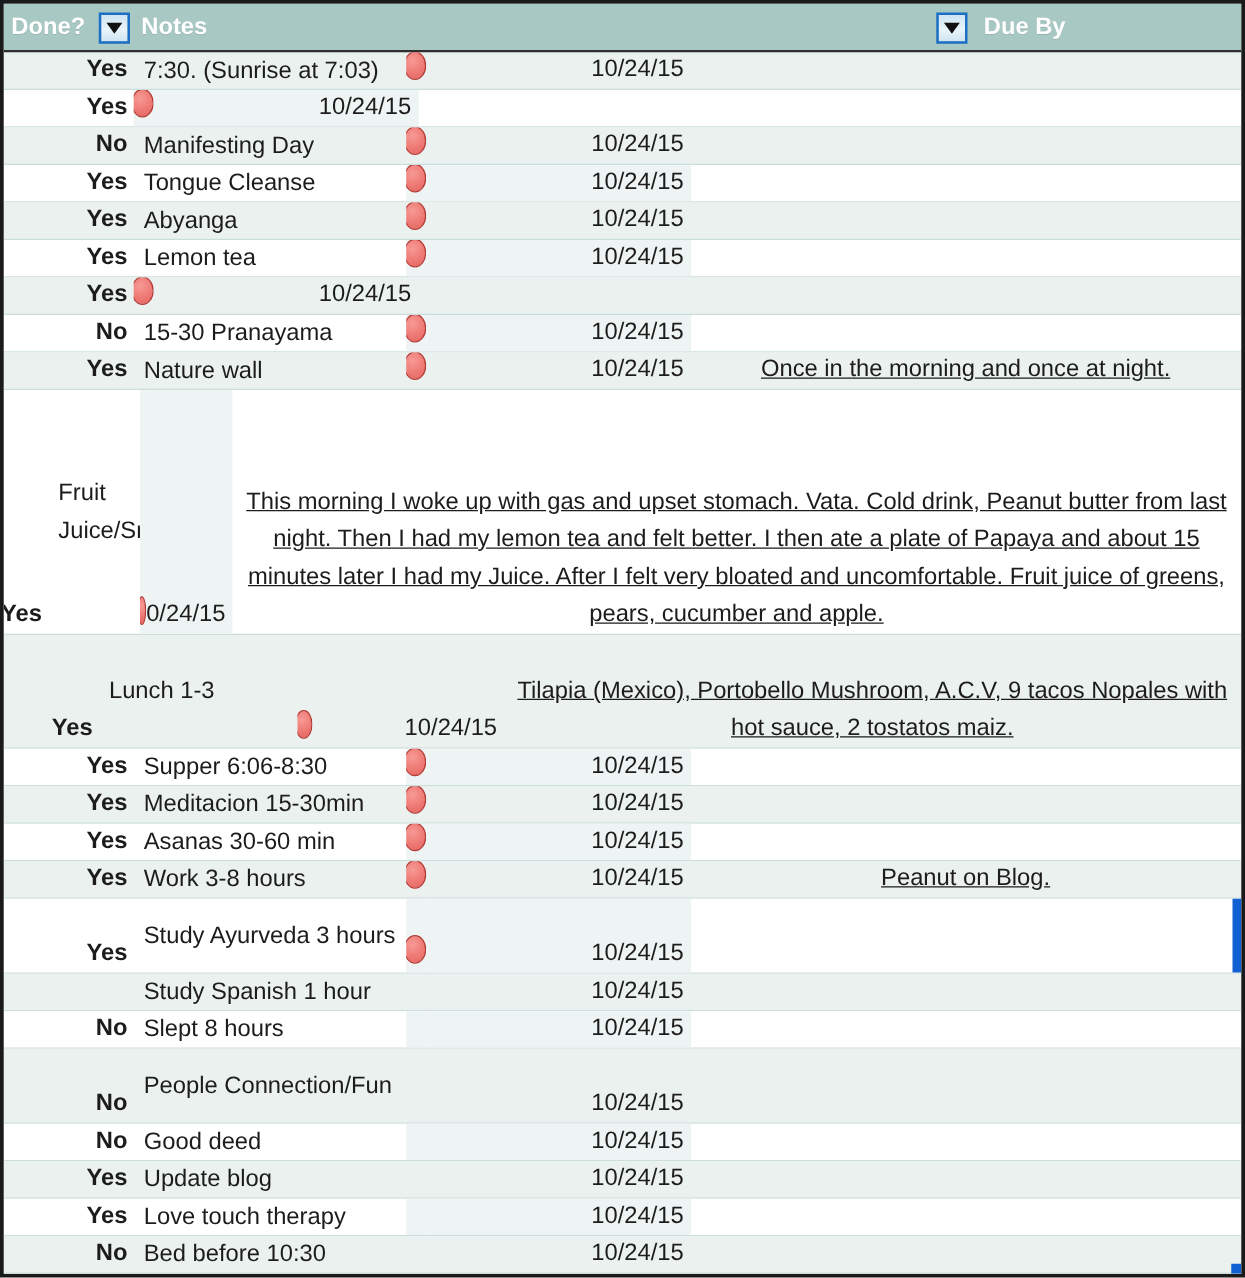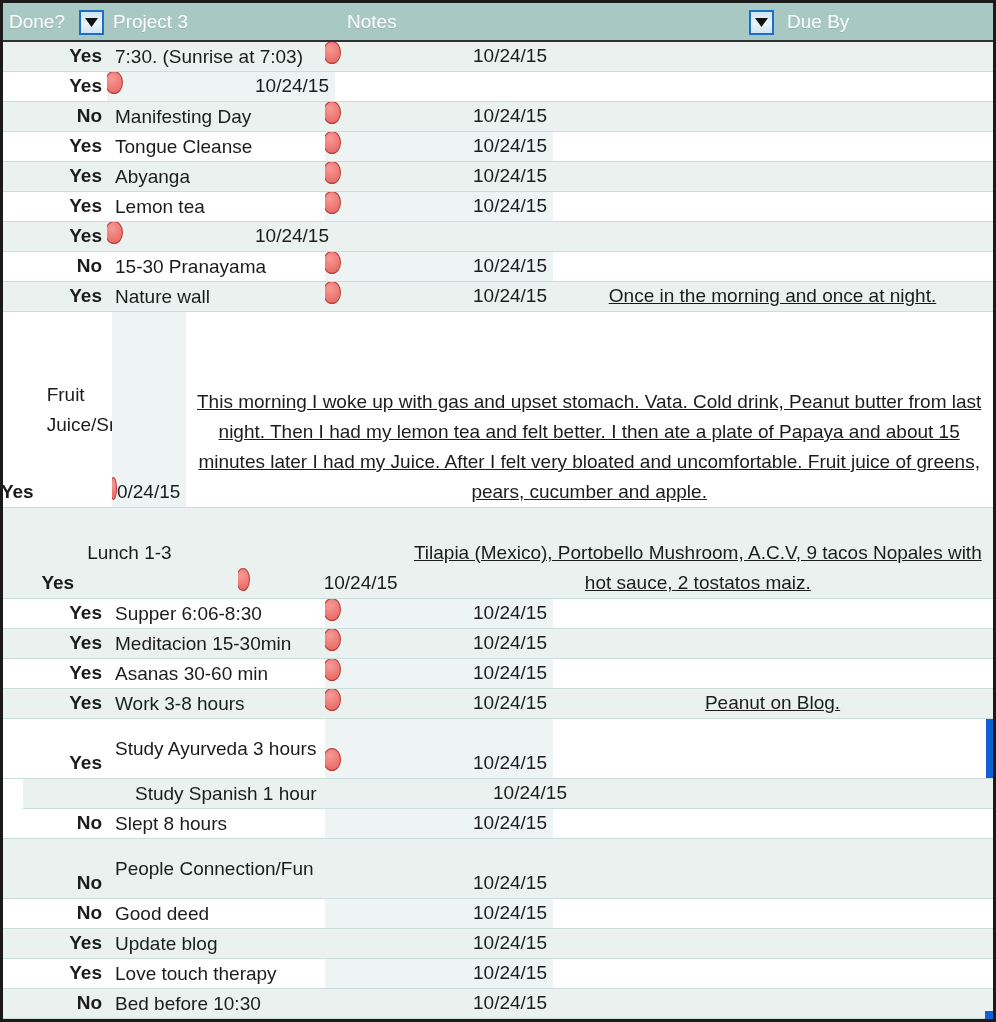--- a/index.html
+++ b/index.html
@@ -34,21 +34,21 @@
     border-bottom: 2px solid #2f2f2f;
     box-sizing: border-box;
   }
   .hcell {
     position: relative;
     display: flex;
     align-items: center;
     box-sizing: border-box;
     background: #a8c8c4;
     color: #ffffff;
-    font-weight: normal;
+    font-weight: bold;
     font-size: 19px;
     letter-spacing: 0px;
     overflow: hidden;
   }
   .hcell .htext {
     padding-left: 6px;
     white-space: nowrap;
     text-shadow: 0 1px 0 rgba(0,0,0,0.10);
   }
   .filter-btn {
@@ -182,24 +182,20 @@
 
     <div class="hcell" id="h-done">
       <span class="htext">Done?</span>
       <span class="filter-btn" id="btn-done">
         <svg width="13" height="9" viewBox="0 0 13 9" aria-hidden="true">
             <polygon points="0,0 13,0 6.5,9" fill="#111111"></polygon>
           </svg>
       </span>
     </div>
 
-    <div class="hcell" id="h-project">
-      <span class="htext">Project 3</span>
-
-    </div>
 
     <div class="hcell" id="h-notes">
       <span class="htext">Notes</span>
       <span class="filter-btn" id="btn-notes">
         <svg width="13" height="9" viewBox="0 0 13 9" aria-hidden="true">
             <polygon points="0,0 13,0 6.5,9" fill="#111111"></polygon>
           </svg>
       </span>
     </div>
 
@@ -471,21 +467,21 @@
           <span class="dot"></span>
         </div>
         <div class="cell c-dueby">
           <span>10/24/15</span>
         </div>
         <div class="cell c-notes">
           <span class="ntext"></span>
         </div>
         <span class="sel-marker"></span>
       </div>
-      <div class="row tint" style="height: 30px; margin-left: 20px;">
+      <div class="row tint" style="height: 30px;">
         <div class="cell c-done">
           <span></span>
         </div>
         <div class="cell c-project">
           <span class="ptext">Study Spanish 1 hour</span>
         </div>
         <div class="cell c-flag">
           <span class="dot hidden"></span>
         </div>
         <div class="cell c-dueby">

